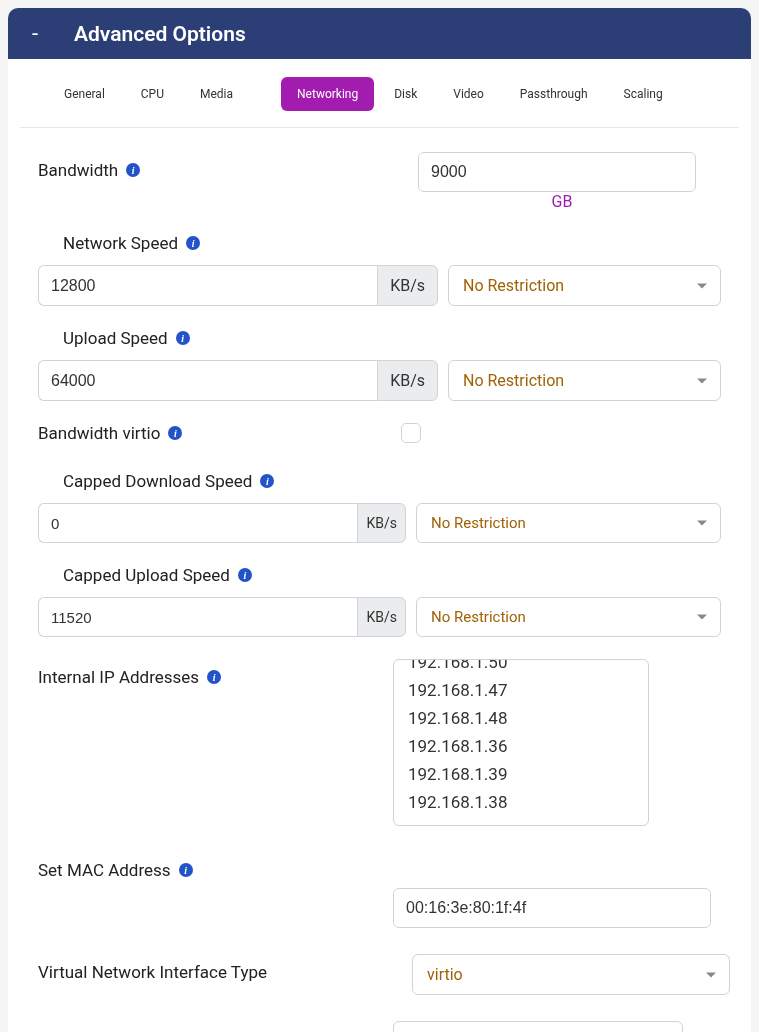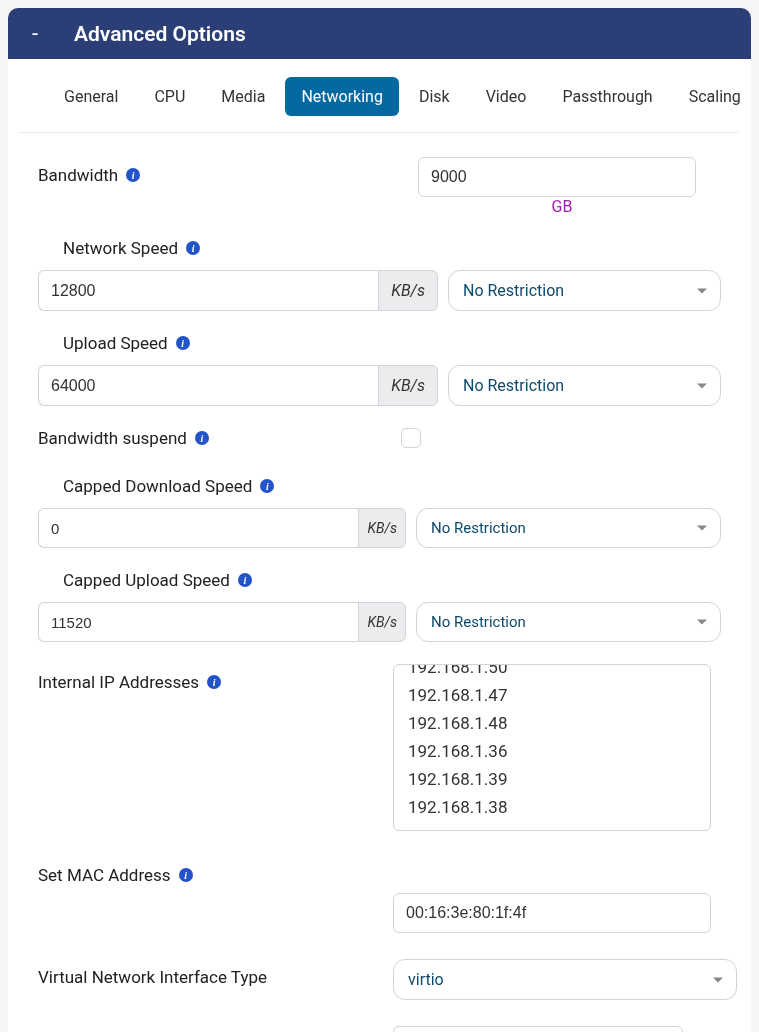--- a/index.html
+++ b/index.html
@@ -35,28 +35,29 @@
     }
     .tabs {
       display: flex;
       gap: 4px;
       padding: 18px 28px 16px 28px;
       border-bottom: 1px solid #e8e8e8;
       margin: 0 12px;
     }
     .tab {
       padding: 10px 16px;
-      font-size: 16px;
+      font-size: 12px;
       color: #333;
       border-radius: 6px;
       cursor: pointer;
     }
     .tab.active {
-      background: #0369a1;
+      background: #a21caf;
       color: #fff;
+      margin-left: 28px;
     }
     .content {
       padding: 24px 30px 50px 30px;
     }
     .field {
       margin-bottom: 22px;
     }
     .field-label-area {
       width: 355px;
       flex-shrink: 0;
@@ -98,38 +99,37 @@
     .unit-addon {
       background: #ebeced;
       border: 1px solid #d0d3d9;
       border-radius: 0 6px 6px 0;
       padding: 10px 12px;
       font-size: 16px;
       color: #333;
       display: flex;
       align-items: center;
       white-space: nowrap;
-      font-style: italic;
     }
     .unit-after {
       font-size: 16px;
       color: #a21caf;
       padding-left: 10px;
     }
     .select-wrap {
       flex: 1;
       position: relative;
     }
     .select {
       width: 100%;
       padding: 10px 56px 10px 14px;
       font-size: 16px;
       border: 1px solid #d0d3d9;
-      border-radius: 12px;
-      color: #0c4a6e;
+      border-radius: 6px;
+      color: #a16207;
       background: #fff;
       appearance: none;
       cursor: pointer;
     }
     .select-wrap::after {
       content: "";
       position: absolute;
       right: 14px;
       top: 50%;
       transform: translateY(-50%);
@@ -173,21 +173,21 @@
       justify-content: space-between;
     }
     .two-col-short .input-group {
       flex: 0 0 368px;
     }
     .stacked-field .field-label-inline {
       margin-bottom: 12px;
       margin-left: 25px;
     }
     .ip-list {
-      width: 318px;
+      width: 256px;
       height: 167px;
       border: 1px solid #d0d3d9;
       border-radius: 6px;
       overflow-y: auto;
       padding: 4px 0;
     }
     .ip-item {
       padding: 4px 14px;
       font-size: 17px;
       color: #333;
@@ -297,21 +297,21 @@
         </div>
         <div class="select-wrap">
           <div class="select">No Restriction</div>
         </div>
       </div>
     </div>
 
     <div class="field side-by-side" style="margin-bottom:28px;">
       <div class="field-label-area" style="padding-top:0;">
         <div class="field-label-side">
-          <span>Bandwidth suspend</span>
+          <span>Bandwidth virtio</span>
           <span class="info-icon">i</span>
         </div>
       </div>
       <div class="side-controls">
         <div class="checkbox"></div>
       </div>
     </div>
 
     <div class="field stacked-field">
       <div class="field-label-inline">
@@ -376,21 +376,21 @@
       </div>
     </div>
 
     <div class="field side-by-side" style="margin-bottom:26px;">
       <div class="field-label-area">
         <div class="field-label-side">
           <span>Virtual Network Interface Type</span>
         </div>
       </div>
       <div class="side-controls">
-        <div class="select-wrap" style="width:344px;flex:none;">
+        <div class="select-wrap" style="width:318px;flex:none;margin-left:19px;">
           <div class="select">virtio</div>
         </div>
       </div>
     </div>
 
     <div class="field side-by-side" style="margin-bottom:0;">
       <div class="field-label-area">
         <div class="field-label-side">
           <span>DNS Nameservers</span>
           <span class="info-icon">i</span>

